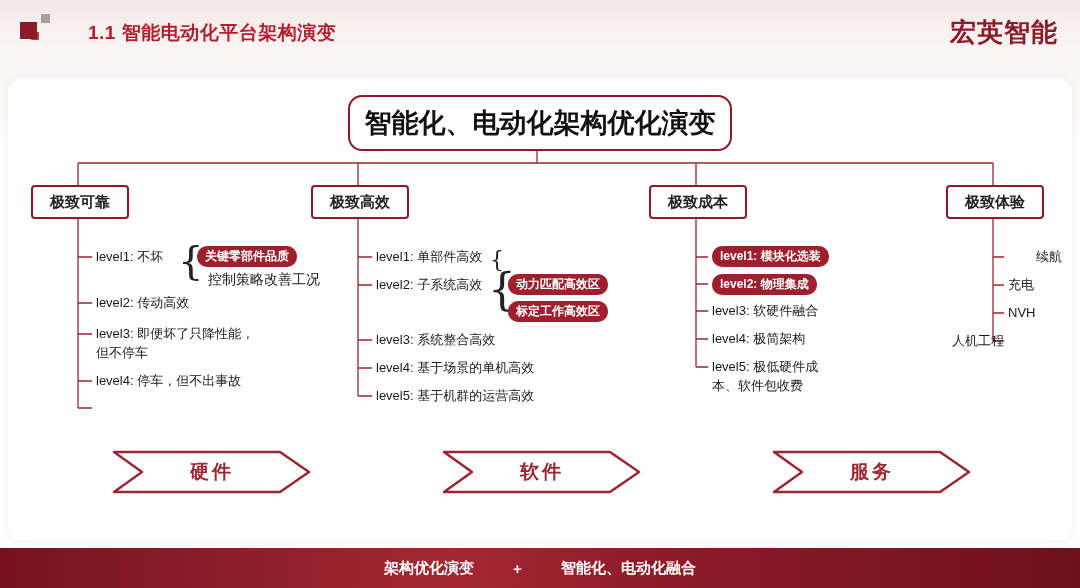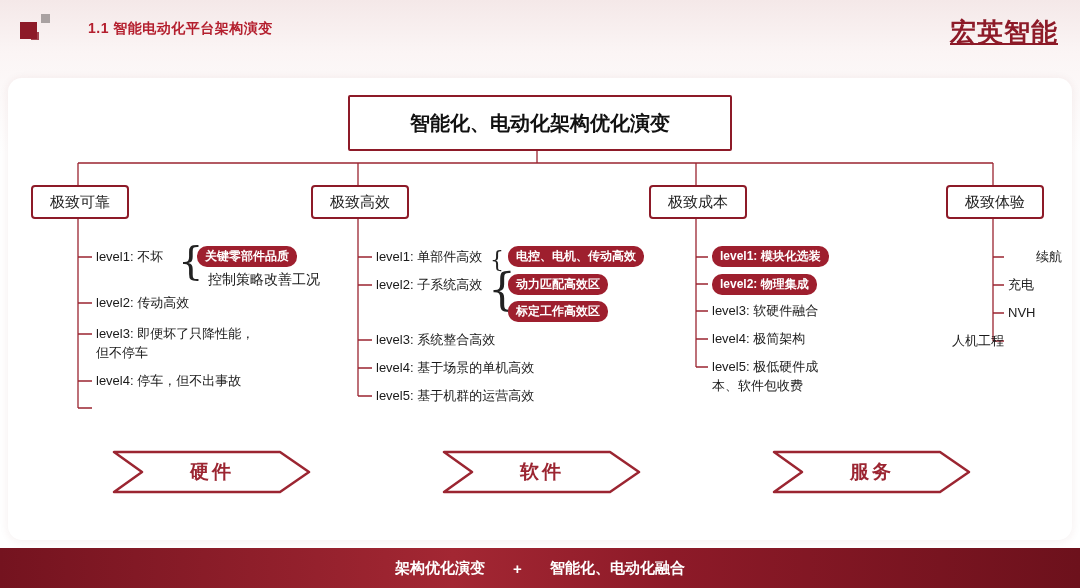--- a/index.html
+++ b/index.html
@@ -2,42 +2,42 @@
 <html><head>
 <meta charset="utf-8">
 <style>
   html,body{margin:0;padding:0;background:#e9e4e4;}
   .slide{position:relative;width:1080px;height:588px;overflow:hidden;
     font-family:"Liberation Sans","DejaVu Sans",sans-serif;
     background:linear-gradient(180deg,#f4e8e8 0%,#fbf5f5 9%,#ffffff 26%);}
   .card{position:absolute;left:8px;top:78px;width:1064px;height:462px;
     background:#fff;border-radius:14px;box-shadow:0 1px 10px rgba(120,40,40,.08);}
   .connectors{position:absolute;left:0;top:0;width:1080px;height:588px;pointer-events:none;}
-  .hdr-title{position:absolute;left:88px;top:20px;font-size:14px;font-weight:bold;color:#b41f2e;letter-spacing:.5px;}
-  .brand{position:absolute;right:22px;top:15px;font-size:26px;font-weight:bold;color:#8d1a28;letter-spacing:1px;text-decoration:underline;}
+  .hdr-title{position:absolute;left:88px;top:20px;font-size:19px;font-weight:bold;color:#b41f2e;letter-spacing:.5px;}
+  .brand{position:absolute;right:22px;top:15px;font-size:26px;font-weight:bold;color:#8d1a28;letter-spacing:1px;}
   .logo{position:absolute;left:20px;top:13px;width:36px;height:36px;}
   .logo .sq1{position:absolute;left:0;top:9px;width:17px;height:17px;background:#8d1a28;}
   .logo .sq2{position:absolute;left:21px;top:1px;width:9px;height:9px;background:#a9a1a1;}
   .logo .sq3{position:absolute;left:11px;top:19px;width:8px;height:8px;background:#8d1a28;opacity:.8;}
   .root-box{position:absolute;left:348px;top:95px;width:380px;height:52px;border:2.5px solid #8d1a28;
-    border-radius:2px;background:#fff;display:flex;align-items:center;justify-content:center;
-    font-size:20px;font-weight:bold;color:#111;}
+    border-radius:14px;background:#fff;display:flex;align-items:center;justify-content:center;
+    font-size:27px;font-weight:bold;color:#111;}
   .branch{position:absolute;width:94px;height:30px;border:2px solid #8d1a28;border-radius:4px;background:#fff;
-    display:flex;align-items:center;justify-content:center;font-size:15px;font-weight:normal;color:#222;}
+    display:flex;align-items:center;justify-content:center;font-size:15px;font-weight:bold;color:#222;}
   .item{position:absolute;font-size:13px;color:#1a1a1a;line-height:1.45;}
   .badge{position:absolute;background:#9e1f2e;color:#fff;font-size:12px;font-weight:bold;
     padding:2px 8px;border-radius:10px;white-space:nowrap;line-height:1.4;}
   .brace{position:absolute;font-family:"DejaVu Serif",serif;color:#222;line-height:1;}
   .arrow{position:absolute;width:200px;height:40px;}
   .arrow svg{position:absolute;left:0;top:0;}
   .arrow .lbl{position:absolute;left:0;top:0;width:200px;height:44px;display:flex;align-items:center;
     justify-content:center;font-size:19px;font-weight:bold;color:#9b2531;letter-spacing:3px;}
   .footer{position:absolute;left:0;bottom:0;width:1080px;height:40px;
     background:linear-gradient(90deg,#74131f,#a32733 42%,#8d1a28 62%,#6d111c);
-    display:flex;align-items:center;justify-content:center;gap:28px;color:#fff;font-size:15px;font-weight:bold;}
+    display:flex;align-items:center;justify-content:center;gap:39px;color:#fff;font-size:15px;font-weight:bold;}
 </style>
 </head>
 <body>
 
 <div class="slide">
 
   <div class="logo">
     <span class="sq1"></span>
     <span class="sq2"></span>
     <span class="sq3"></span>
@@ -65,21 +65,20 @@
   <div class="item" style="left:96px;top:248px;">level1: 不坏</div>
   <div class="brace" style="left:178px;top:240px;font-size:40px;">{</div>
   <div class="badge" style="left:197px;top:246px;">关键零部件品质</div>
   <div class="item" style="left:208px;top:269px;font-size:14px;">控制策略改善工况</div>
   <div class="item" style="left:96px;top:294px;">level2: 传动高效</div>
   <div class="item" style="left:96px;top:325px;width:168px;">level3: 即便坏了只降性能，但不停车</div>
   <div class="item" style="left:96px;top:372px;">level4: 停车，但不出事故</div>
 
   <div class="item" style="left:376px;top:248px;">level1: 单部件高效</div>
   <div class="brace" style="left:490px;top:249px;font-size:22px;">{</div>
-  <div class="badge" style="left:508px;top:246px;">电控、电机、传动高效</div>
   <div class="item" style="left:376px;top:276px;">level2: 子系统高效</div>
   <div class="brace" style="left:488px;top:268px;font-size:44px;">{</div>
   <div class="badge" style="left:508px;top:274px;">动力匹配高效区</div>
   <div class="badge" style="left:508px;top:301px;">标定工作高效区</div>
   <div class="item" style="left:376px;top:331px;">level3: 系统整合高效</div>
   <div class="item" style="left:376px;top:359px;">level4: 基于场景的单机高效</div>
   <div class="item" style="left:376px;top:387px;">level5: 基于机群的运营高效</div>
 
   <div class="badge" style="left:712px;top:246px;">level1: 模块化选装</div>
   <div class="badge" style="left:712px;top:274px;">level2: 物理集成</div>

